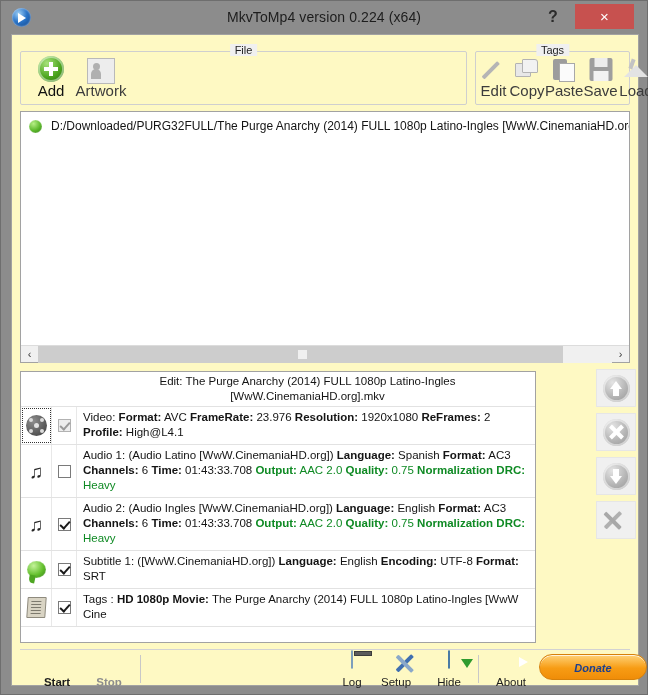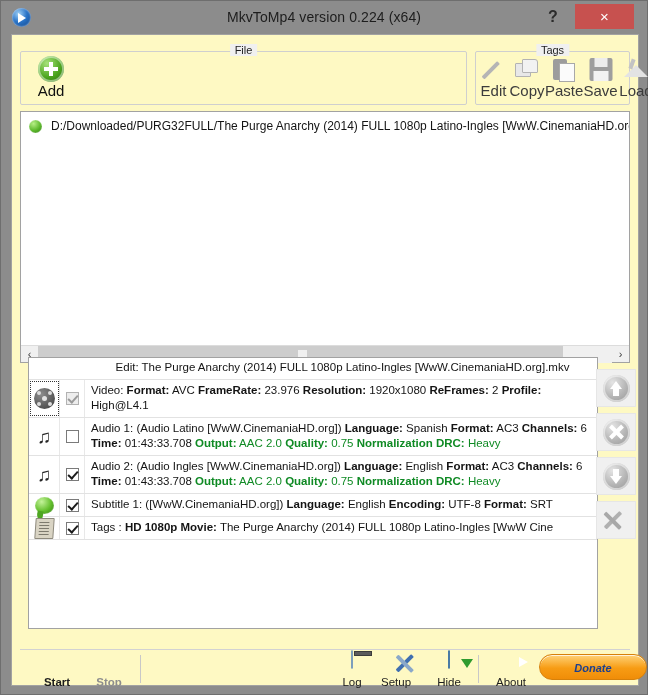--- a/index.html
+++ b/index.html
@@ -127,22 +127,22 @@
     position:absolute;left:0;bottom:0;width:100%;height:17px;
     background:#f0f0f0;border-top:1px solid #dcdcdc;box-sizing:border-box;
     display:flex;align-items:center;
   }
   .hs-arrow{width:17px;height:17px;line-height:16px;text-align:center;font-size:11px;color:#3a3a3a;cursor:default;flex:0 0 auto;}
   .hs-track{flex:1 1 auto;height:17px;position:relative;background:#f0f0f0;}
   .hs-thumb{position:absolute;left:0;top:0;height:17px;width:525px;background:#cdcdcd;}
   .hs-grip{position:absolute;left:260px;top:4px;width:9px;height:9px;background:#f0f0f0;}
   
   .details{
-    position:absolute;left:8px;top:322px;width:570px;height:272px;
-    background:#fff;border:1px solid #a2a2a2;box-sizing:border-box;overflow:hidden;margin-left:8px;
+    position:absolute;left:8px;top:336px;width:516px;height:272px;
+    background:#fff;border:1px solid #a2a2a2;box-sizing:border-box;overflow:hidden;
   }
   .drow{
     display:flex;align-items:stretch;border-bottom:1px solid #e2e2e2;
     min-height:22px;box-sizing:border-box;
   }
   .drow.header{border-bottom:1px solid #e2e2e2;}
   .dicon{
     width:31px;flex:0 0 auto;border-right:1px solid #e8e8e8;
     display:flex;align-items:center;justify-content:center;box-sizing:border-box;
   }
@@ -266,20 +266,26 @@
 
       <div class="group file">
         <div class="group-label">File</div>
 
         <div class="tbtn enabled" style="left:8px;width:44px;">
           <span class="glyph">
               <i class="ic ic-add"></i>
             </span>
           <span class="cap">Add</span>
         </div>
+        <div class="tbtn" style="left:52px;width:56px;">
+          <span class="glyph">
+              <i class="ic ic-artwork"></i>
+            </span>
+          <span class="cap">Artwork</span>
+        </div>
       </div>
 
       <div class="group tags">
         <div class="group-label">Tags</div>
 
         <div class="tbtn" style="left:2px;width:31px;">
           <span class="glyph">
               <i class="ic ic-edit"></i>
             </span>
           <span class="cap">Edit</span>

